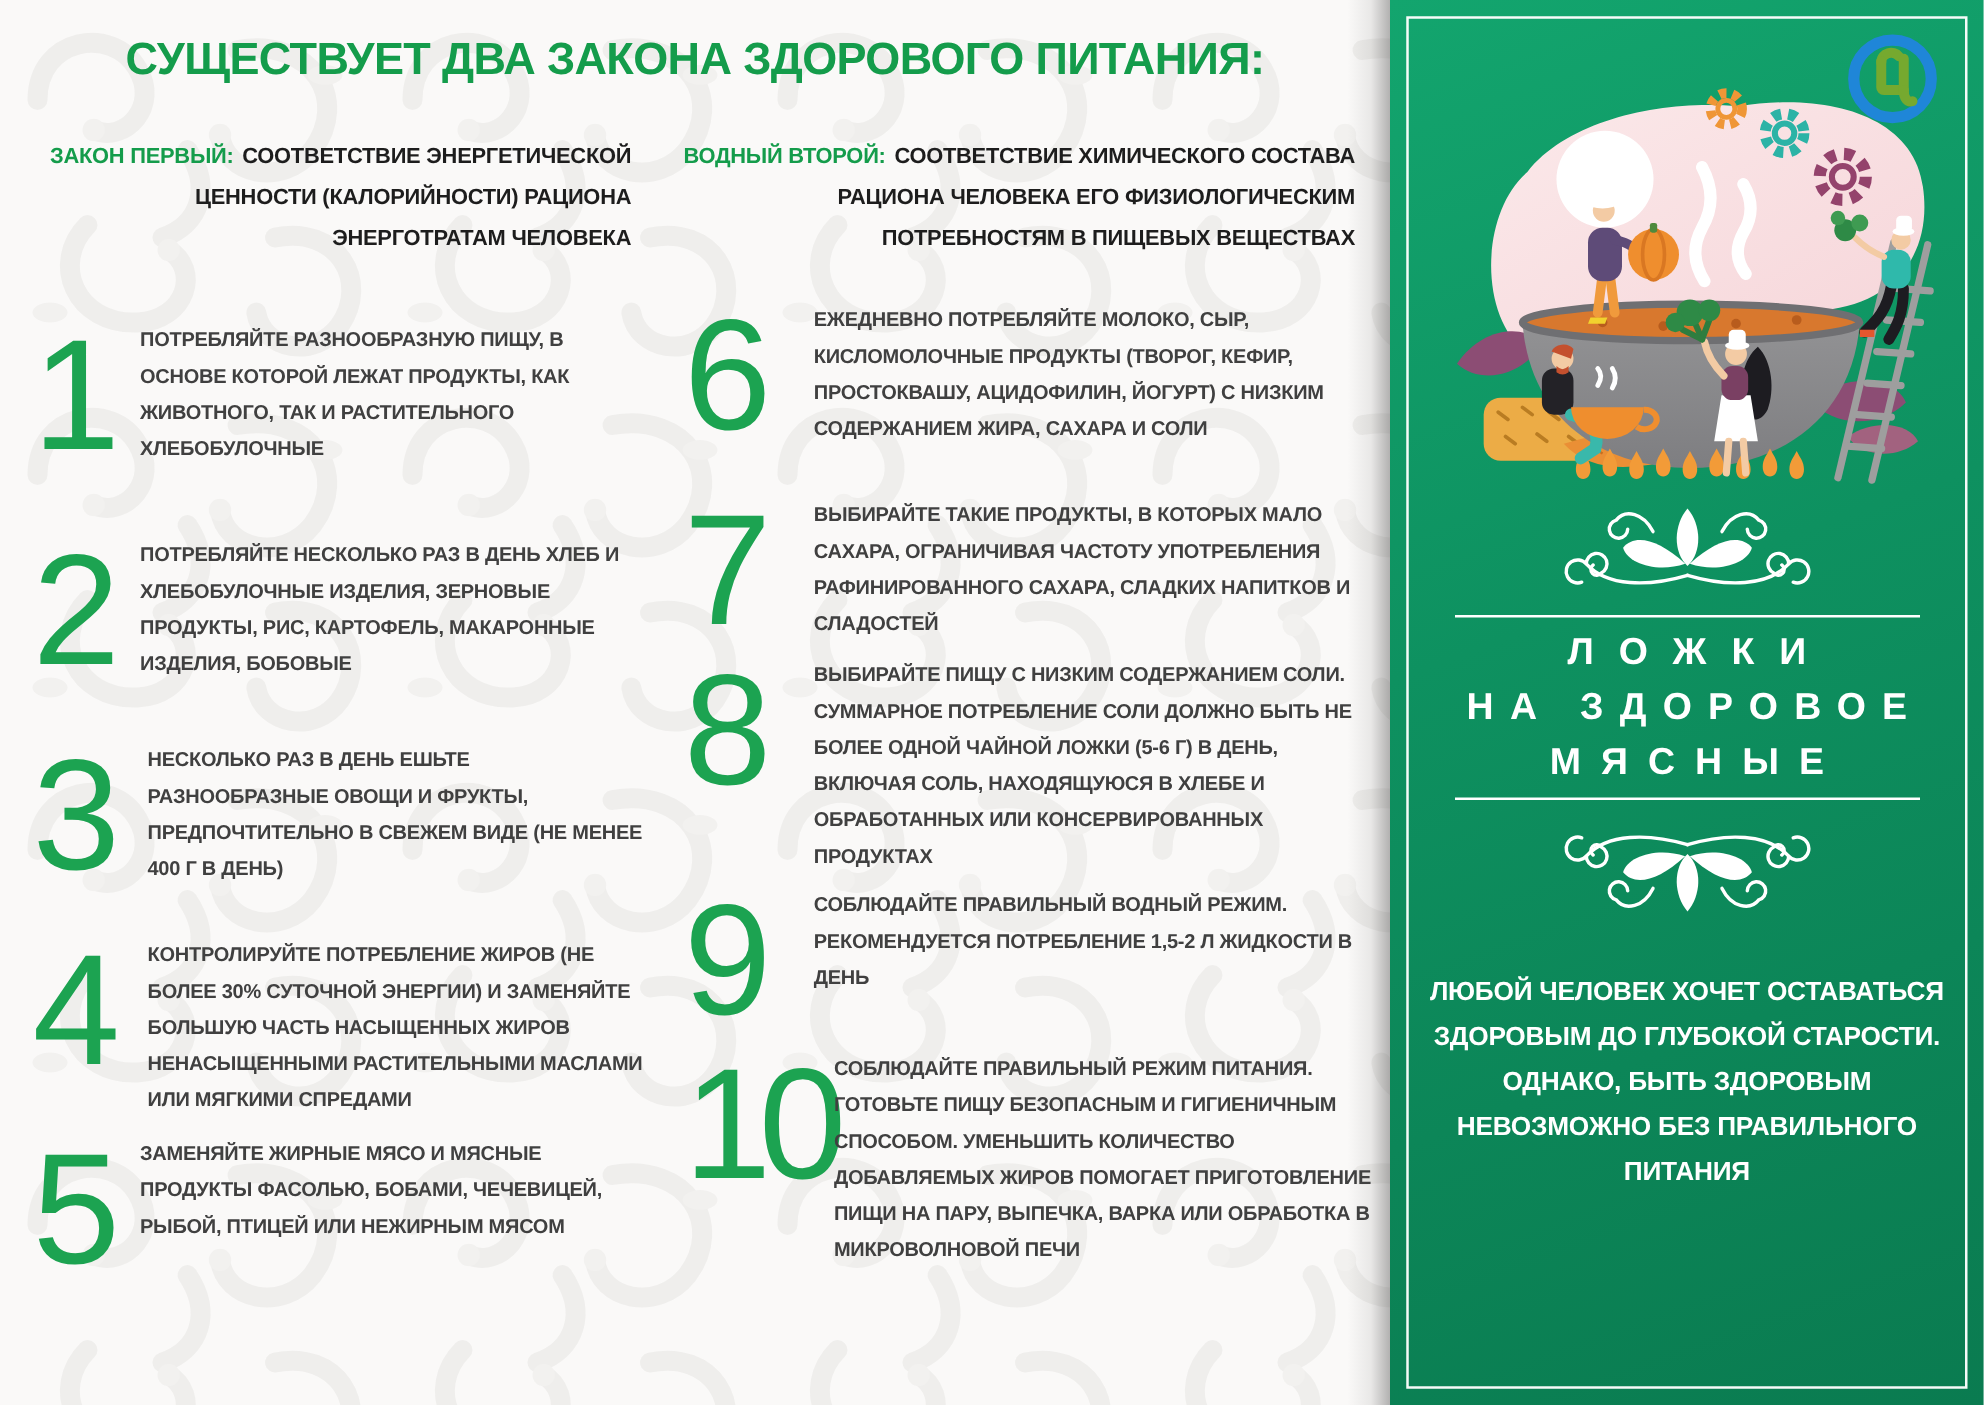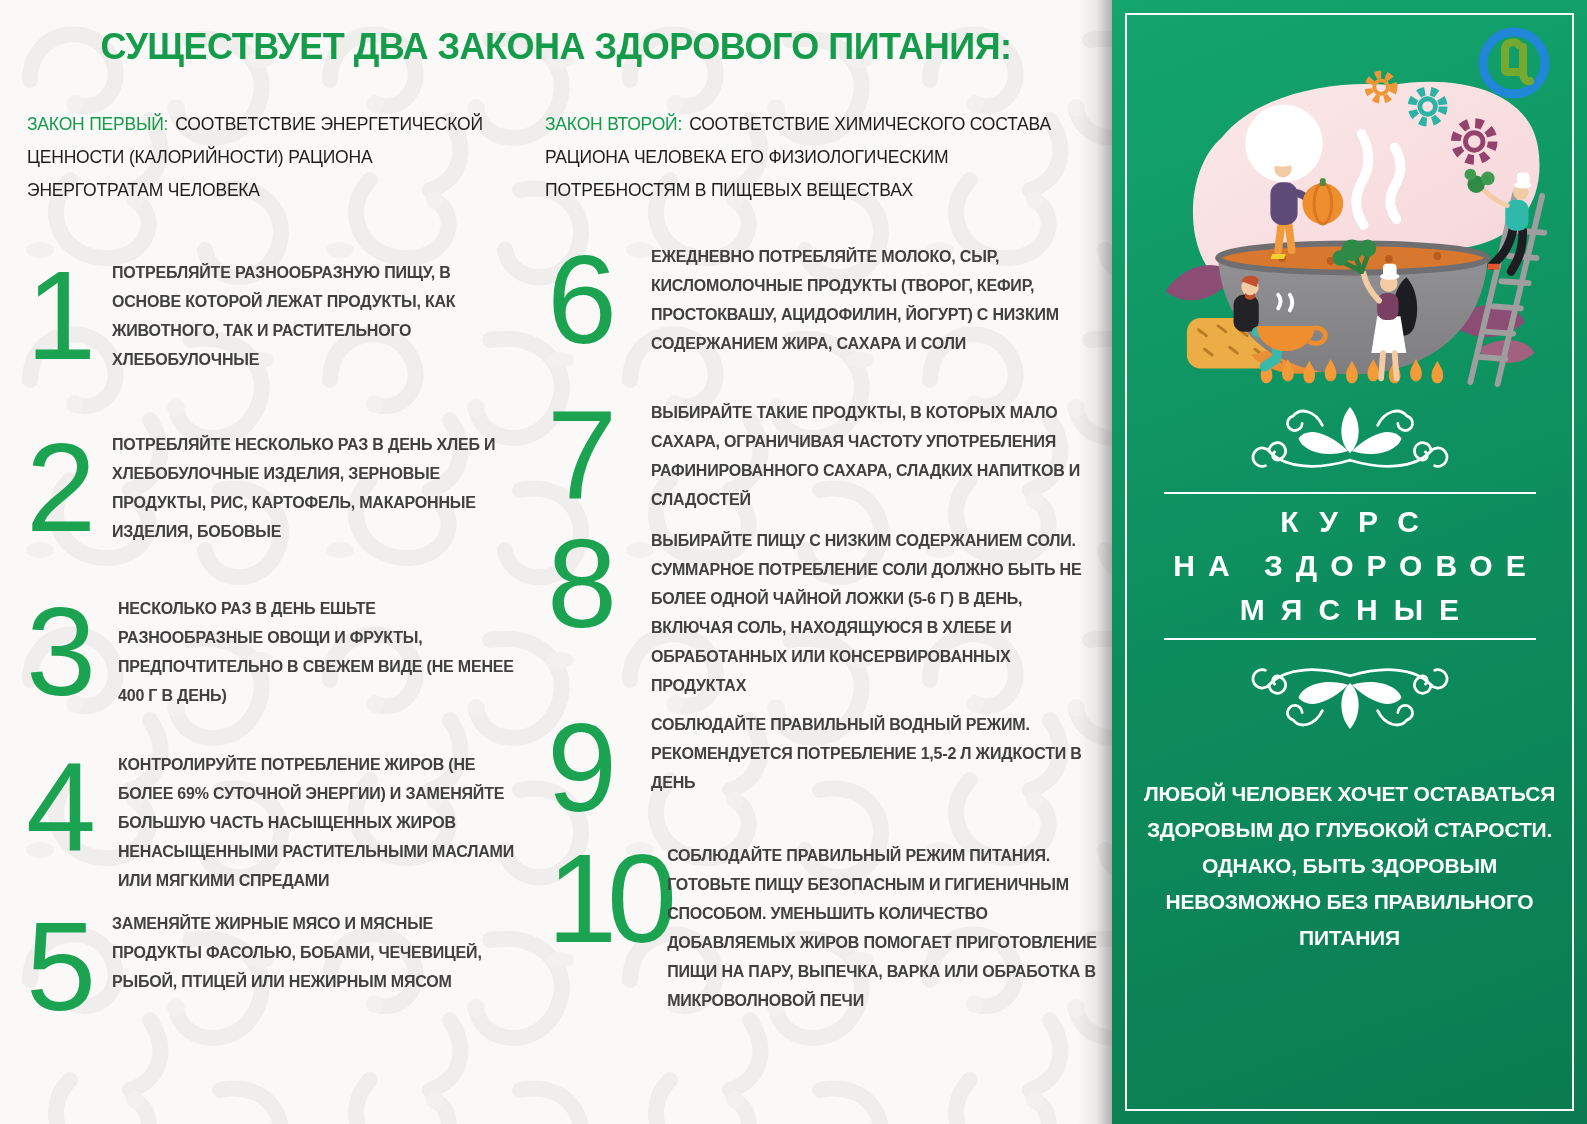--- a/index.html
+++ b/index.html
@@ -23,21 +23,21 @@
   }
 
   .title{
     margin:26px 40px 0 40px;text-align:center;
     font-size:36px;font-weight:bold;color:#149c4b;letter-spacing:-0.5px;
   }
   .laws{
     display:grid;grid-template-columns:478px 1fr;column-gap:40px;
     padding:22px 28px 0 27px;
   }
-  .law{font-size:17.5px;font-weight:normal;color:#1d1d1d;line-height:33px;letter-spacing:-0.2px;}
+  .law{font-size:17.5px;font-weight:bold;color:#1d1d1d;line-height:33px;letter-spacing:-0.2px;text-align:right;}
   .law .law-label{color:#149c4b;margin-right:7px;}
   .rules-heading{
     margin:14px 120px 0 0;text-align:center;
     font-size:35px;font-weight:bold;color:#149c4b;letter-spacing:-0.5px;
   }
 
   .rules{
     display:grid;grid-template-columns:505px 1fr;column-gap:16px;
     padding:16px 6px 0 26px;
   }
@@ -128,42 +128,42 @@
     <div class="edge-shadow"></div>
 
     <div class="main-content">
       <div class="title">СУЩЕСТВУЕТ ДВА ЗАКОНА ЗДОРОВОГО ПИТАНИЯ:</div>
 
       <div class="laws">
         <p class="law">
           <span class="law-label">ЗАКОН ПЕРВЫЙ:</span><span>СООТВЕТСТВИЕ ЭНЕРГЕТИЧЕСКОЙ ЦЕННОСТИ (КАЛОРИЙНОСТИ) РАЦИОНА ЭНЕРГОТРАТАМ ЧЕЛОВЕКА</span>
         </p>
         <p class="law">
-          <span class="law-label">ЗАКОН ВТОРОЙ:</span><span>СООТВЕТСТВИЕ ХИМИЧЕСКОГО СОСТАВА РАЦИОНА ЧЕЛОВЕКА ЕГО ФИЗИОЛОГИЧЕСКИМ ПОТРЕБНОСТЯМ В ПИЩЕВЫХ ВЕЩЕСТВАХ</span>
+          <span class="law-label">ВОДНЫЙ ВТОРОЙ:</span><span>СООТВЕТСТВИЕ ХИМИЧЕСКОГО СОСТАВА РАЦИОНА ЧЕЛОВЕКА ЕГО ФИЗИОЛОГИЧЕСКИМ ПОТРЕБНОСТЯМ В ПИЩЕВЫХ ВЕЩЕСТВАХ</span>
         </p>
       </div>
 
 
       <div class="rules">
         <div class="col-left">
           <div class="rule r1">
             <div class="num">1</div>
             <div class="txt">ПОТРЕБЛЯЙТЕ РАЗНООБРАЗНУЮ ПИЩУ, В ОСНОВЕ КОТОРОЙ ЛЕЖАТ ПРОДУКТЫ, КАК ЖИВОТНОГО, ТАК И РАСТИТЕЛЬНОГО ХЛЕБОБУЛОЧНЫЕ</div>
           </div>
           <div class="rule r2">
             <div class="num">2</div>
             <div class="txt">ПОТРЕБЛЯЙТЕ НЕСКОЛЬКО РАЗ В ДЕНЬ ХЛЕБ И ХЛЕБОБУЛОЧНЫЕ ИЗДЕЛИЯ, ЗЕРНОВЫЕ ПРОДУКТЫ, РИС, КАРТОФЕЛЬ, МАКАРОННЫЕ ИЗДЕЛИЯ, БОБОВЫЕ</div>
           </div>
           <div class="rule r3">
             <div class="num">3</div>
             <div class="txt">НЕСКОЛЬКО РАЗ В ДЕНЬ ЕШЬТЕ РАЗНООБРАЗНЫЕ ОВОЩИ И ФРУКТЫ, ПРЕДПОЧТИТЕЛЬНО В СВЕЖЕМ ВИДЕ (НЕ МЕНЕЕ 400 Г В ДЕНЬ)</div>
           </div>
           <div class="rule r4">
             <div class="num">4</div>
-            <div class="txt">КОНТРОЛИРУЙТЕ ПОТРЕБЛЕНИЕ ЖИРОВ (НЕ БОЛЕЕ 69% СУТОЧНОЙ ЭНЕРГИИ) И ЗАМЕНЯЙТЕ БОЛЬШУЮ ЧАСТЬ НАСЫЩЕННЫХ ЖИРОВ НЕНАСЫЩЕННЫМИ РАСТИТЕЛЬНЫМИ МАСЛАМИ ИЛИ МЯГКИМИ СПРЕДАМИ</div>
+            <div class="txt">КОНТРОЛИРУЙТЕ ПОТРЕБЛЕНИЕ ЖИРОВ (НЕ БОЛЕЕ 30% СУТОЧНОЙ ЭНЕРГИИ) И ЗАМЕНЯЙТЕ БОЛЬШУЮ ЧАСТЬ НАСЫЩЕННЫХ ЖИРОВ НЕНАСЫЩЕННЫМИ РАСТИТЕЛЬНЫМИ МАСЛАМИ ИЛИ МЯГКИМИ СПРЕДАМИ</div>
           </div>
           <div class="rule r5">
             <div class="num">5</div>
             <div class="txt">ЗАМЕНЯЙТЕ ЖИРНЫЕ МЯСО И МЯСНЫЕ ПРОДУКТЫ ФАСОЛЬЮ, БОБАМИ, ЧЕЧЕВИЦЕЙ, РЫБОЙ, ПТИЦЕЙ ИЛИ НЕЖИРНЫМ МЯСОМ</div>
           </div>
         </div>
         <div class="col-right">
           <div class="rule r6">
             <div class="num">6</div>
             <div class="txt">ЕЖЕДНЕВНО ПОТРЕБЛЯЙТЕ МОЛОКО, СЫР, КИСЛОМОЛОЧНЫЕ ПРОДУКТЫ (ТВОРОГ, КЕФИР, ПРОСТОКВАШУ, АЦИДОФИЛИН, ЙОГУРТ) С НИЗКИМ СОДЕРЖАНИЕМ ЖИРА, САХАРА И СОЛИ</div>
@@ -382,21 +382,21 @@
         <path d="M130,72 C164,82 200,82 218,62 a10,10 0 1 1 4,16"></path>
         <path d="M218,62 a9,9 0 1 0 -13,8 a5,5 0 1 0 7,-7"></path>
         <path d="M100,34 C92,18 76,14 68,24 a8,8 0 1 0 10,8"></path>
         <path d="M160,34 C168,18 184,14 192,24 a8,8 0 1 1 -10,8"></path>
       </g>
     </svg>
 
     <div class="divider"></div>
 
     <div class="course">
-      <div class="line ls1">КУРС</div>
+      <div class="line ls1">ЛОЖКИ</div>
       <div class="line ls2">НА ЗДОРОВОЕ</div>
       <div class="line ls3">МЯСНЫЕ</div>
     </div>
 
     <div class="divider"></div>
 
     <svg class="flourish flipped" viewBox="0 0 260 100">
       <g fill="#ffffff">
         <path d="M130,14 C142,28 143,52 130,64 C117,52 118,28 130,14 Z"></path>
         <path d="M128,62 C104,40 84,36 74,48 C78,62 104,70 128,62 Z"></path>

